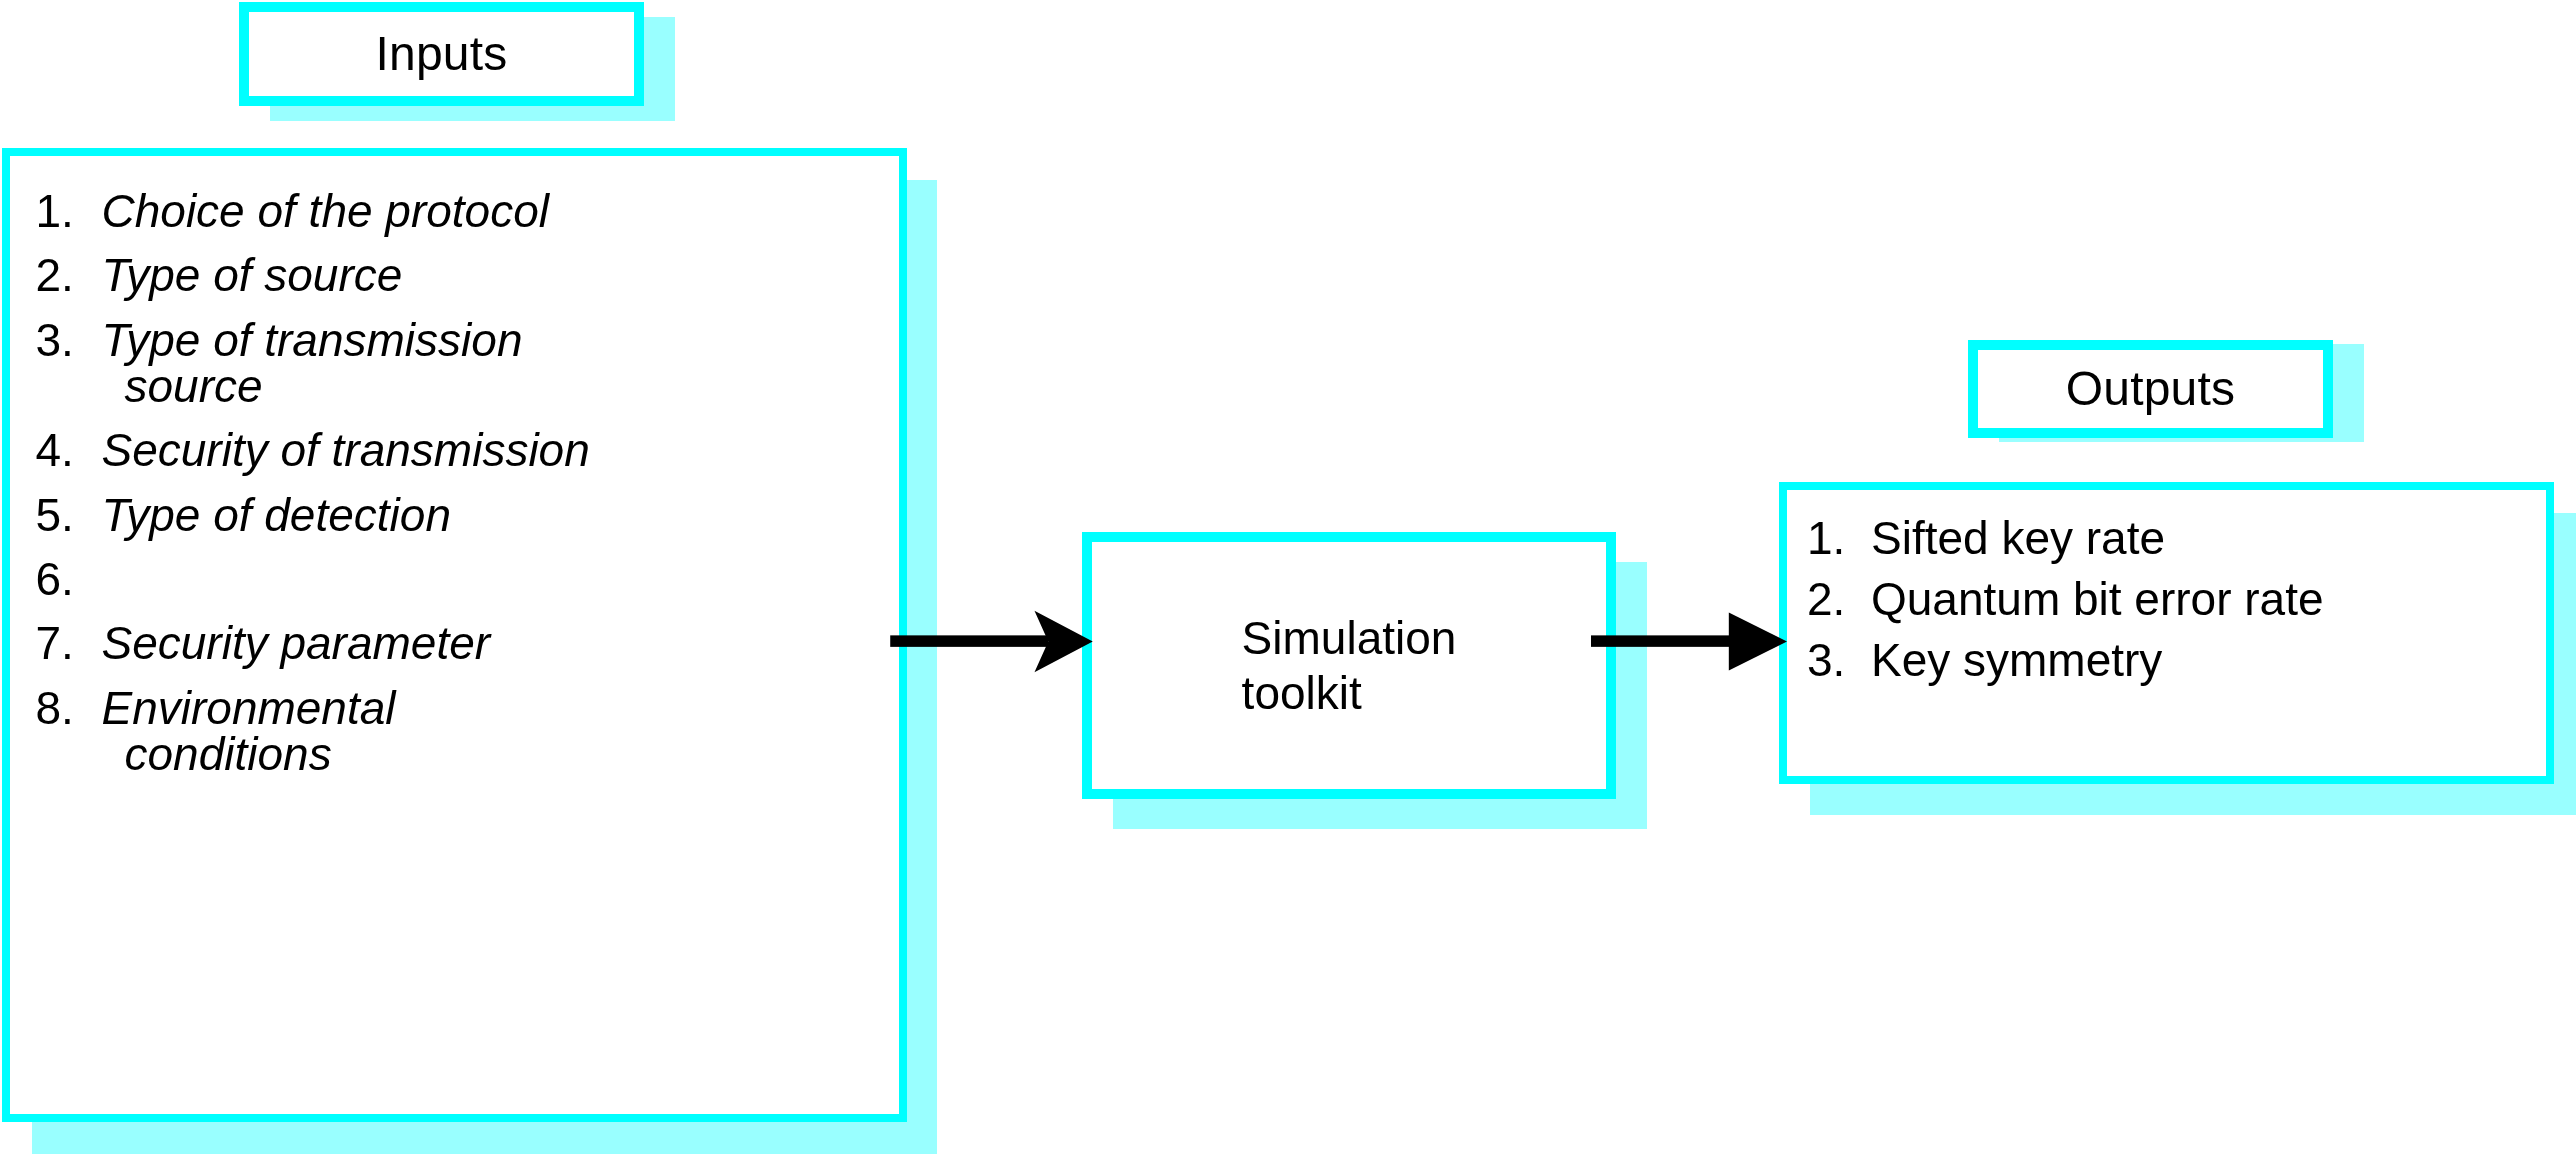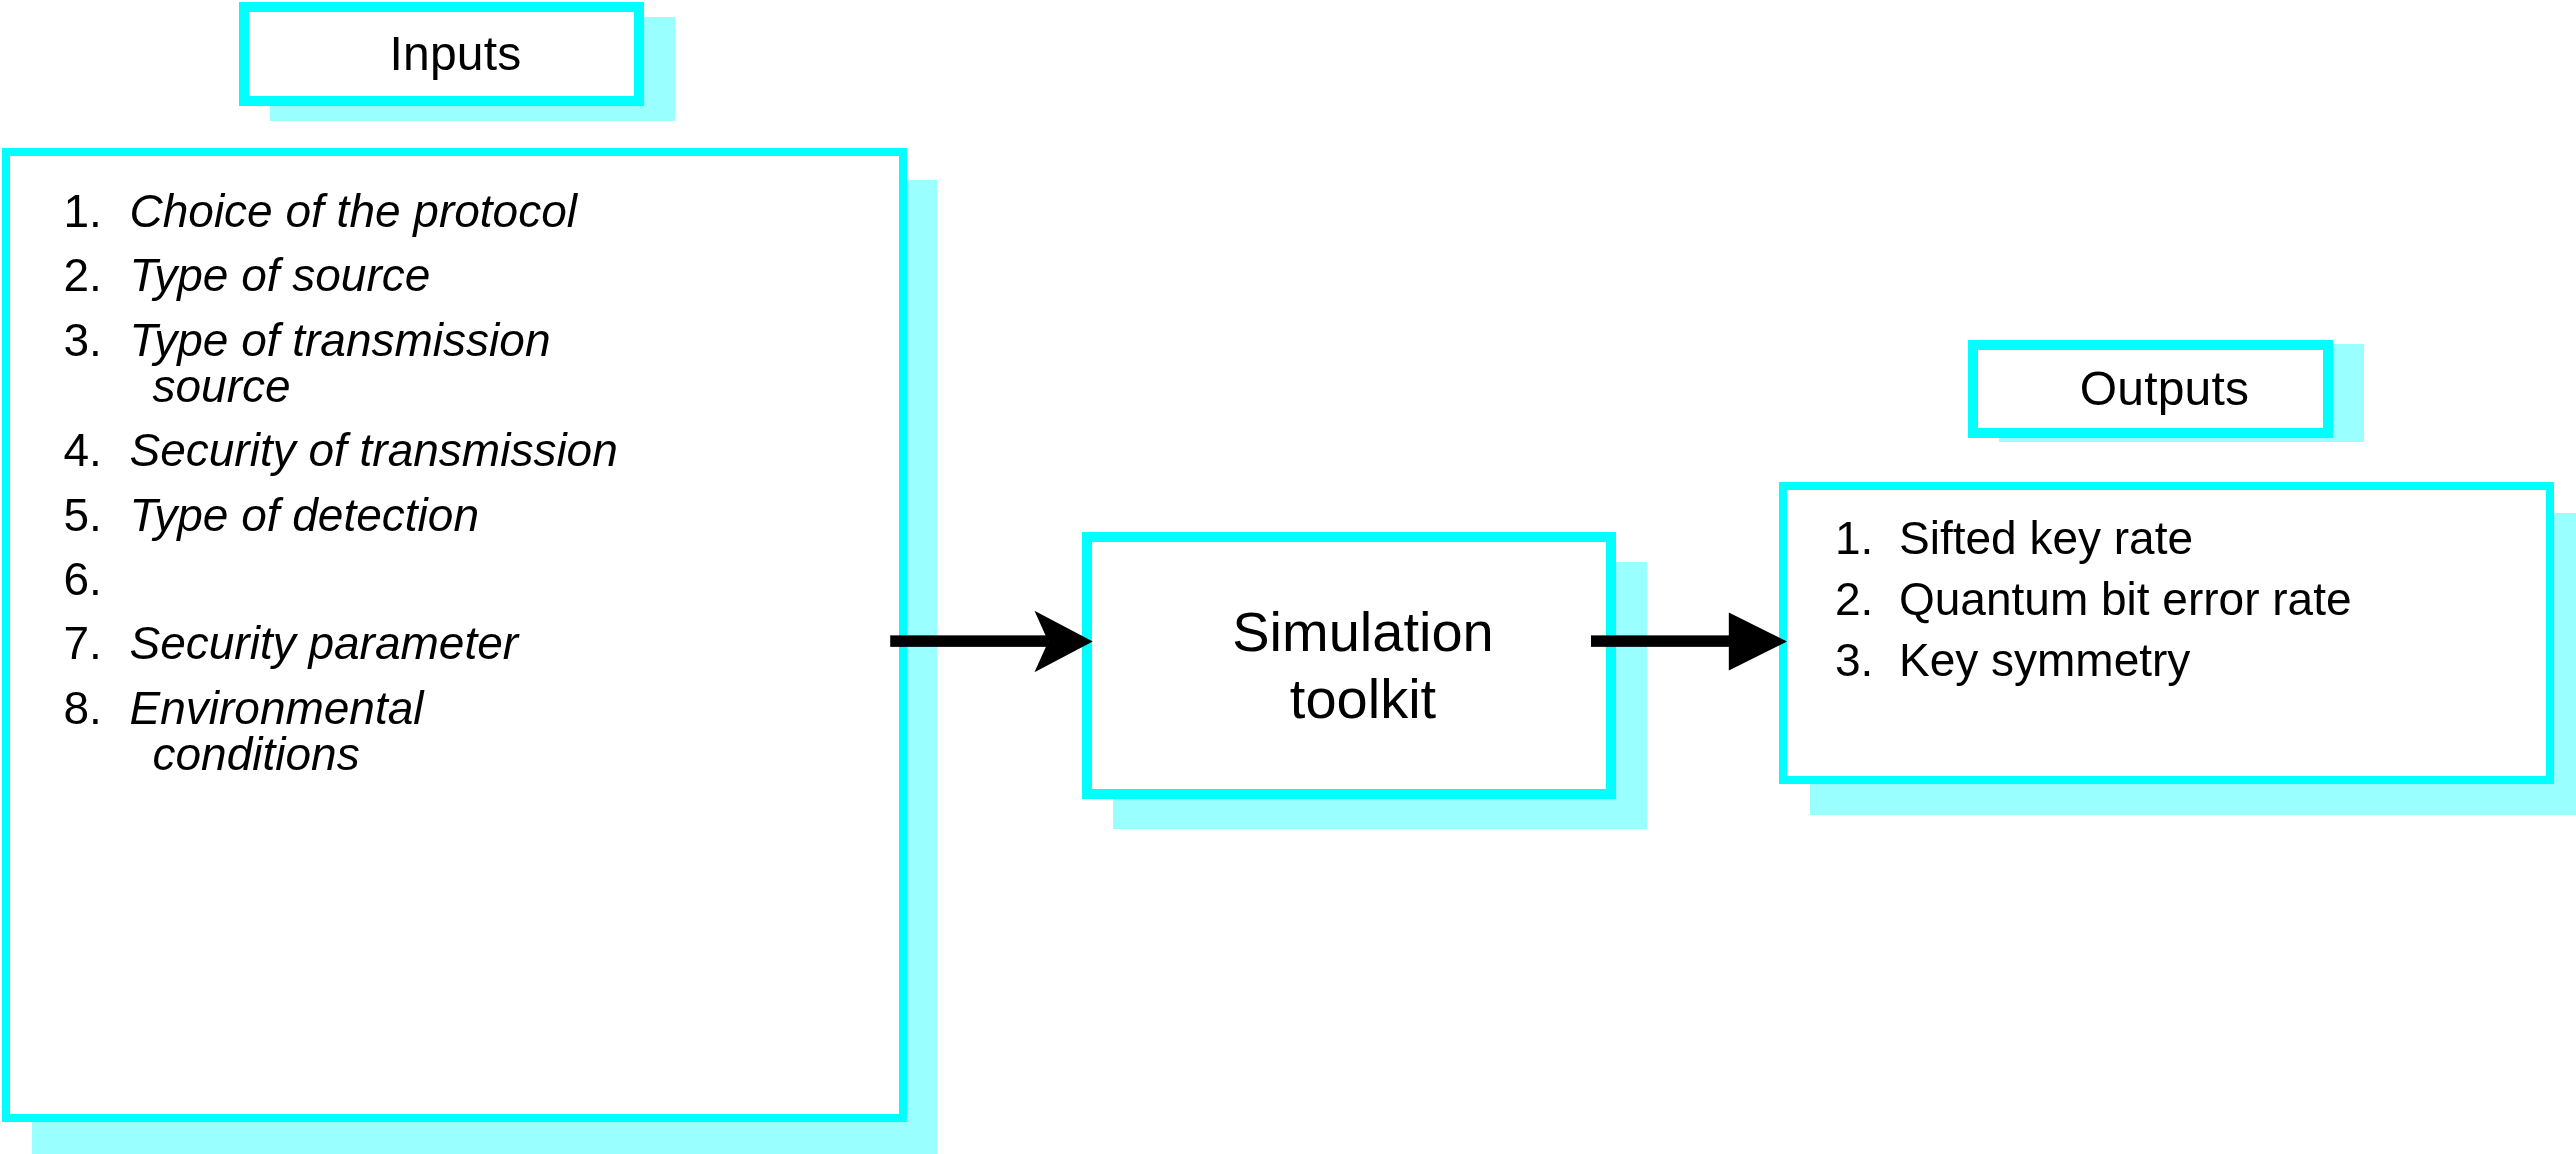--- a/index.html
+++ b/index.html
@@ -24,21 +24,20 @@
     background: #99FFFF;
     z-index: 1;
   }
   .box {
     position: absolute;
     background: #FFFFFF;
     border-style: solid;
     border-color: #00FFFF;
     box-sizing: border-box;
     z-index: 2;
-    padding-left: 28px;
   }
   .title-box {
     border-width: 10.7px;
     display: flex;
     align-items: center;
     justify-content: center;
   }
   .title-box .label {
     font-size: 48px;
     line-height: 1;
@@ -81,23 +80,22 @@
   #inputs-box .list li .num { width: 66px; }
   #inputs-box .list li .txt { max-width: 775px; font-style: italic; }
   #inputs-box .list li .cont { display: block; padding-left: 23px; }
 
   
   #sim-box-shadow { left: 1113px; top: 562px; width: 534px; height: 267px; }
   #sim-box        { left: 1082px; top: 532px; width: 534px; height: 267px;
                     border-width: 10px;
                     display: flex; align-items: center; justify-content: center; }
   #sim-box .label {
-    font-size: 56px;
+    font-size: 46px;
     line-height: 1.18;
-    text-align: center;
     white-space: pre-line;
   }
 
   
   #outputs-title-shadow { left: 1999px; top: 344px; width: 365px; height: 98px; }
   #outputs-title-box    { left: 1968px; top: 340px; width: 365px; height: 98px; }
 
   
   #outputs-box-shadow { left: 1810px; top: 513px; width: 775px; height: 302px; }
   #outputs-box        { left: 1779px; top: 482px; width: 775px; height: 302px; }

